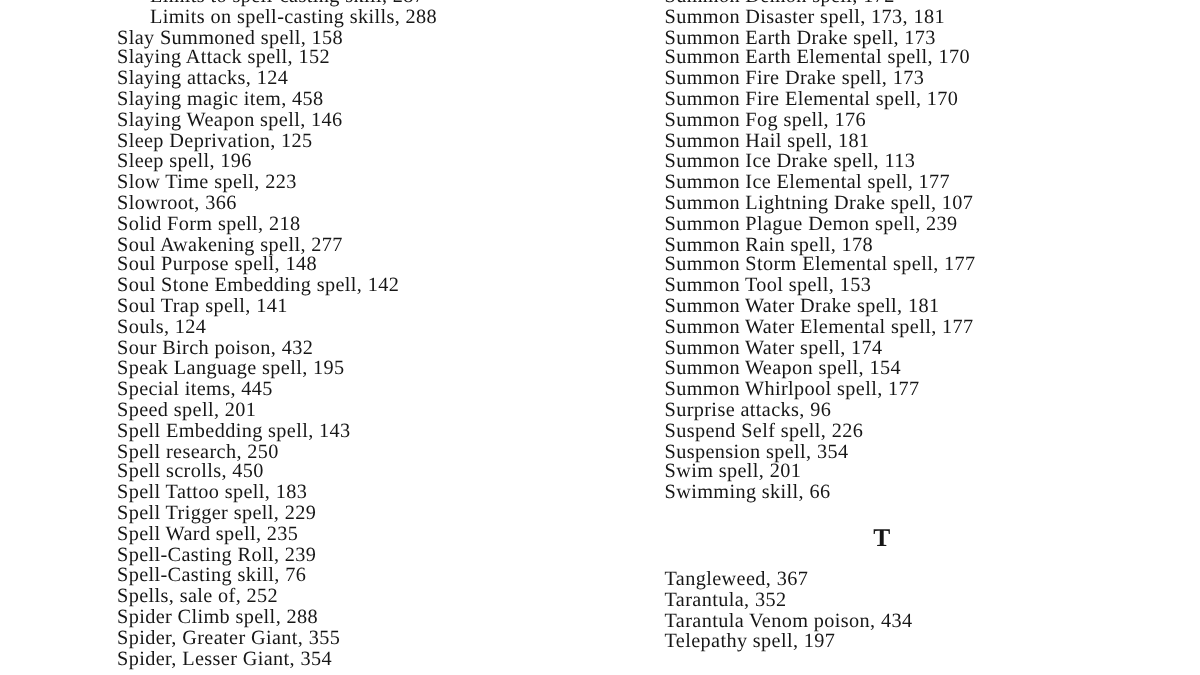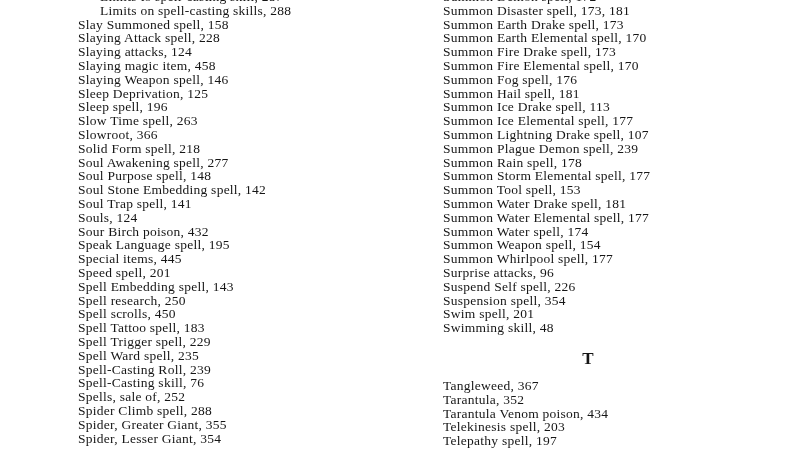--- a/index.html
+++ b/index.html
@@ -34,27 +34,27 @@
 </head>
 <body>
 
 <main class="page">
 
   <section class="col col-left">
 
   <div class="entry indent clipped">Limits to spell-casting skill, 287</div>
       <div class="entry indent">Limits on spell-casting skills, 288</div>
       <div class="entry">Slay Summoned spell, 158</div>
-      <div class="entry">Slaying Attack spell, 228</div>
+      <div class="entry">Slaying Attack spell, 152</div>
       <div class="entry">Slaying attacks, 124</div>
       <div class="entry">Slaying magic item, 458</div>
       <div class="entry">Slaying Weapon spell, 146</div>
       <div class="entry">Sleep Deprivation, 125</div>
       <div class="entry">Sleep spell, 196</div>
-      <div class="entry">Slow Time spell, 263</div>
+      <div class="entry">Slow Time spell, 223</div>
       <div class="entry">Slowroot, 366</div>
       <div class="entry">Solid Form spell, 218</div>
       <div class="entry">Soul Awakening spell, 277</div>
       <div class="entry">Soul Purpose spell, 148</div>
       <div class="entry">Soul Stone Embedding spell, 142</div>
       <div class="entry">Soul Trap spell, 141</div>
       <div class="entry">Souls, 124</div>
       <div class="entry">Sour Birch poison, 432</div>
       <div class="entry">Speak Language spell, 195</div>
       <div class="entry">Special items, 445</div>
@@ -94,28 +94,27 @@
         <div class="entry">Summon Tool spell, 153</div>
         <div class="entry">Summon Water Drake spell, 181</div>
         <div class="entry">Summon Water Elemental spell, 177</div>
         <div class="entry">Summon Water spell, 174</div>
         <div class="entry">Summon Weapon spell, 154</div>
         <div class="entry">Summon Whirlpool spell, 177</div>
         <div class="entry">Surprise attacks, 96</div>
         <div class="entry">Suspend Self spell, 226</div>
         <div class="entry">Suspension spell, 354</div>
         <div class="entry">Swim spell, 201</div>
-        <div class="entry">Swimming skill, 48</div>
+        <div class="entry">Swimming skill, 66</div>
       </div>
 
     <h2 class="section-letter">T</h2>
 
     <div>
 
     <div class="entry">Tangleweed, 367</div>
         <div class="entry">Tarantula, 352</div>
         <div class="entry">Tarantula Venom poison, 434</div>
-        <div class="entry">Telekinesis spell, 203</div>
         <div class="entry">Telepathy spell, 197</div>
       </div>
 
   </section>
 </main>
 
 </body></html>

